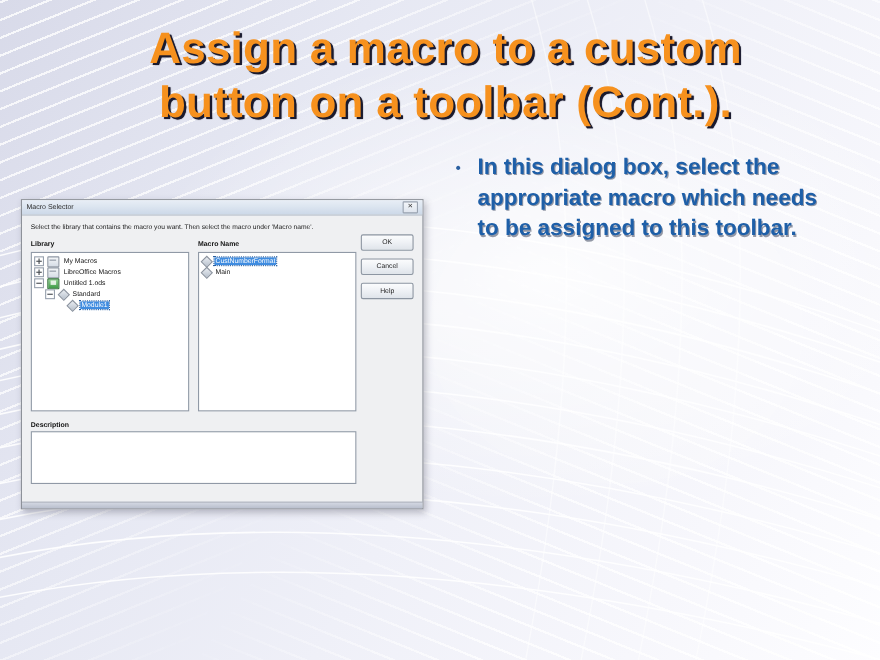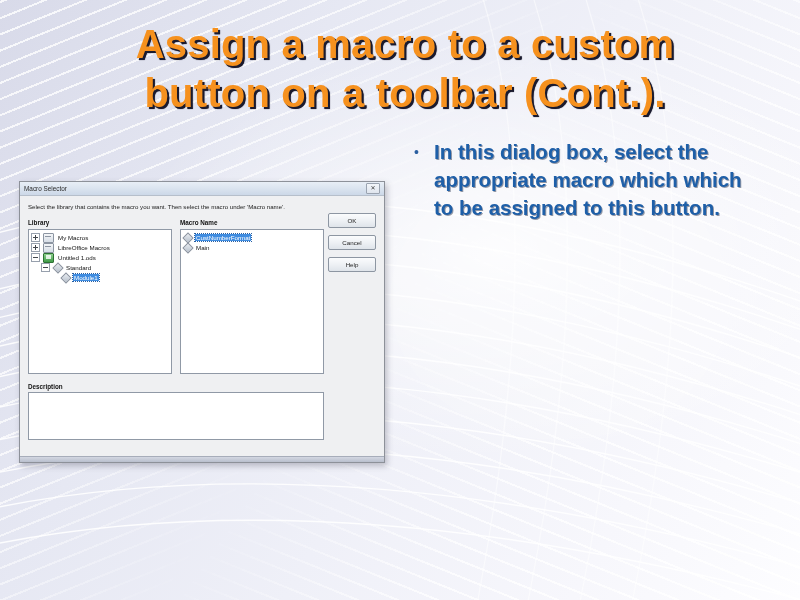--- a/index.html
+++ b/index.html
@@ -323,21 +323,21 @@
     </g>
     <ellipse cx="560" cy="300" rx="170" ry="140" fill="#ffffff" opacity="0.16"></ellipse>
   </svg>
 
   <div id="title">Assign a macro to a custom
 button on a toolbar (Cont.).</div>
 
   <div id="bullets">
     <div class="bullet-row">
       <div class="bullet-dot">•</div>
-      <div class="bullet-text">In this dialog box, select the appropriate macro which which to be assigned to this button.</div>
+      <div class="bullet-text">In this dialog box, select the appropriate macro which needs to be assigned to this toolbar.</div>
     </div>
   </div>
 
   <div id="dialog">
 
     <div class="titlebar">
       <div class="titlebar-text">Macro Selector</div>
       <div class="close-btn">✕</div>
     </div>
 

